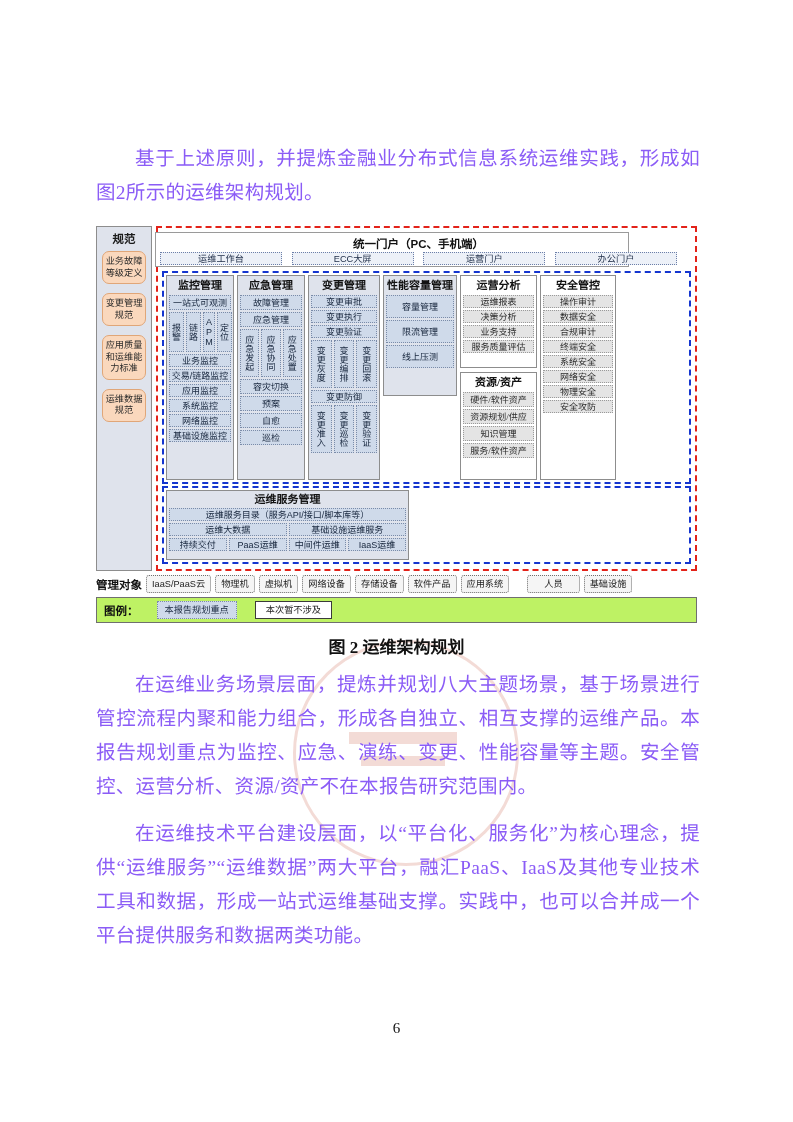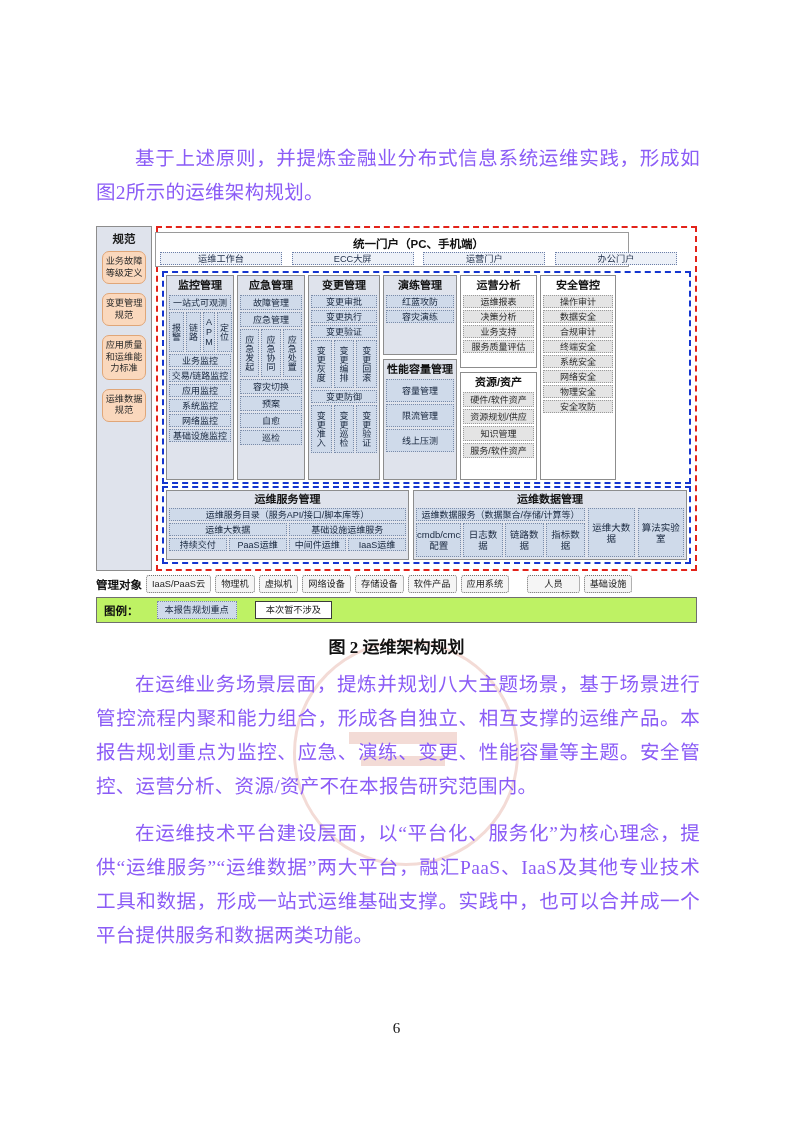--- a/index.html
+++ b/index.html
@@ -252,42 +252,37 @@
         </div>
         <div class="cap">变更防御</div>
         <div class="vrow" style="height:48px;">
           <div class="vcap">变更准入</div>
           <div class="vcap">变更巡检</div>
           <div class="vcap">变更验证</div>
         </div>
       </div>
 
       <div style="width:74px;display:flex;flex-direction:column;gap:4px;">
-        <div class="scen-col" style="height:80px;">
-          <div class="scen-title">演练管理</div>
-          <div class="cap">红蓝攻防</div>
-          <div class="cap">容灾演练</div>
-        </div>
         <div class="scen-col" style="height:121px;">
           <div class="scen-title">性能容量管理</div>
           <div class="cap" style="height:23px;line-height:22px;">容量管理</div>
           <div class="cap" style="height:23px;line-height:22px;">限流管理</div>
           <div class="cap" style="height:23px;line-height:22px;">线上压测</div>
         </div>
       </div>
 
       <div style="width:77px;display:flex;flex-direction:column;gap:4px;">
         <div class="scen-col" style="height:93px;background:#ffffff;">
           <div class="scen-title">运营分析</div>
           <div class="cap gray">运维报表</div>
           <div class="cap gray">决策分析</div>
           <div class="cap gray">业务支持</div>
           <div class="cap gray">服务质量评估</div>
         </div>
-        <div class="scen-col" style="height:108px;background:#ffffff;">
+        <div class="scen-col" style="height:108px;background:#ffffff;font-family:Liberation Serif, serif;">
           <div class="scen-title">资源/资产</div>
           <div class="cap gray" style="height:15px;line-height:14px;">硬件/软件资产</div>
           <div class="cap gray" style="height:15px;line-height:14px;">资源规划/供应</div>
           <div class="cap gray" style="height:15px;line-height:14px;">知识管理</div>
           <div class="cap gray" style="height:15px;line-height:14px;">服务/软件资产</div>
         </div>
       </div>
 
       <div class="scen-col" style="width:76px;background:#ffffff;">
         <div class="scen-title">安全管控</div>
@@ -313,38 +308,20 @@
           <div class="cap" style="flex:1;">基础设施运维服务</div>
         </div>
         <div class="plat-row">
           <div class="cap" style="flex:1;">持续交付</div>
           <div class="cap" style="flex:1;">PaaS运维</div>
           <div class="cap" style="flex:1;">中间件运维</div>
           <div class="cap" style="flex:1;">IaaS运维</div>
         </div>
       </div>
 
-      <div class="plat-col" style="width:274px;">
-        <div class="plat-title">运维数据管理</div>
-        <div style="display:flex;gap:3px;flex:1;">
-          <div style="flex:1;display:flex;flex-direction:column;gap:2px;">
-            <div class="cap">运维数据服务（数据聚合/存储/计算等）</div>
-            <div class="plat-row" style="flex:1;">
-              <div class="bigcap" style="flex:1;">cmdb/cmc配置</div>
-              <div class="bigcap" style="flex:1;">日志数据</div>
-              <div class="bigcap" style="flex:1;">链路数据</div>
-              <div class="bigcap" style="flex:1;">指标数据</div>
-            </div>
-          </div>
-          <div style="width:96px;display:flex;gap:3px;">
-            <div class="bigcap" style="flex:1;">运维大数据</div>
-            <div class="bigcap" style="flex:1;">算法实验室</div>
-          </div>
-        </div>
-      </div>
 
     </div>
 
     <div class="mo-row">
       <div class="mo-label">管理对象</div>
       <div class="mo-item">IaaS/PaaS云</div>
       <div class="mo-item">物理机</div>
       <div class="mo-item">虚拟机</div>
       <div class="mo-item">网络设备</div>
       <div class="mo-item">存储设备</div>

